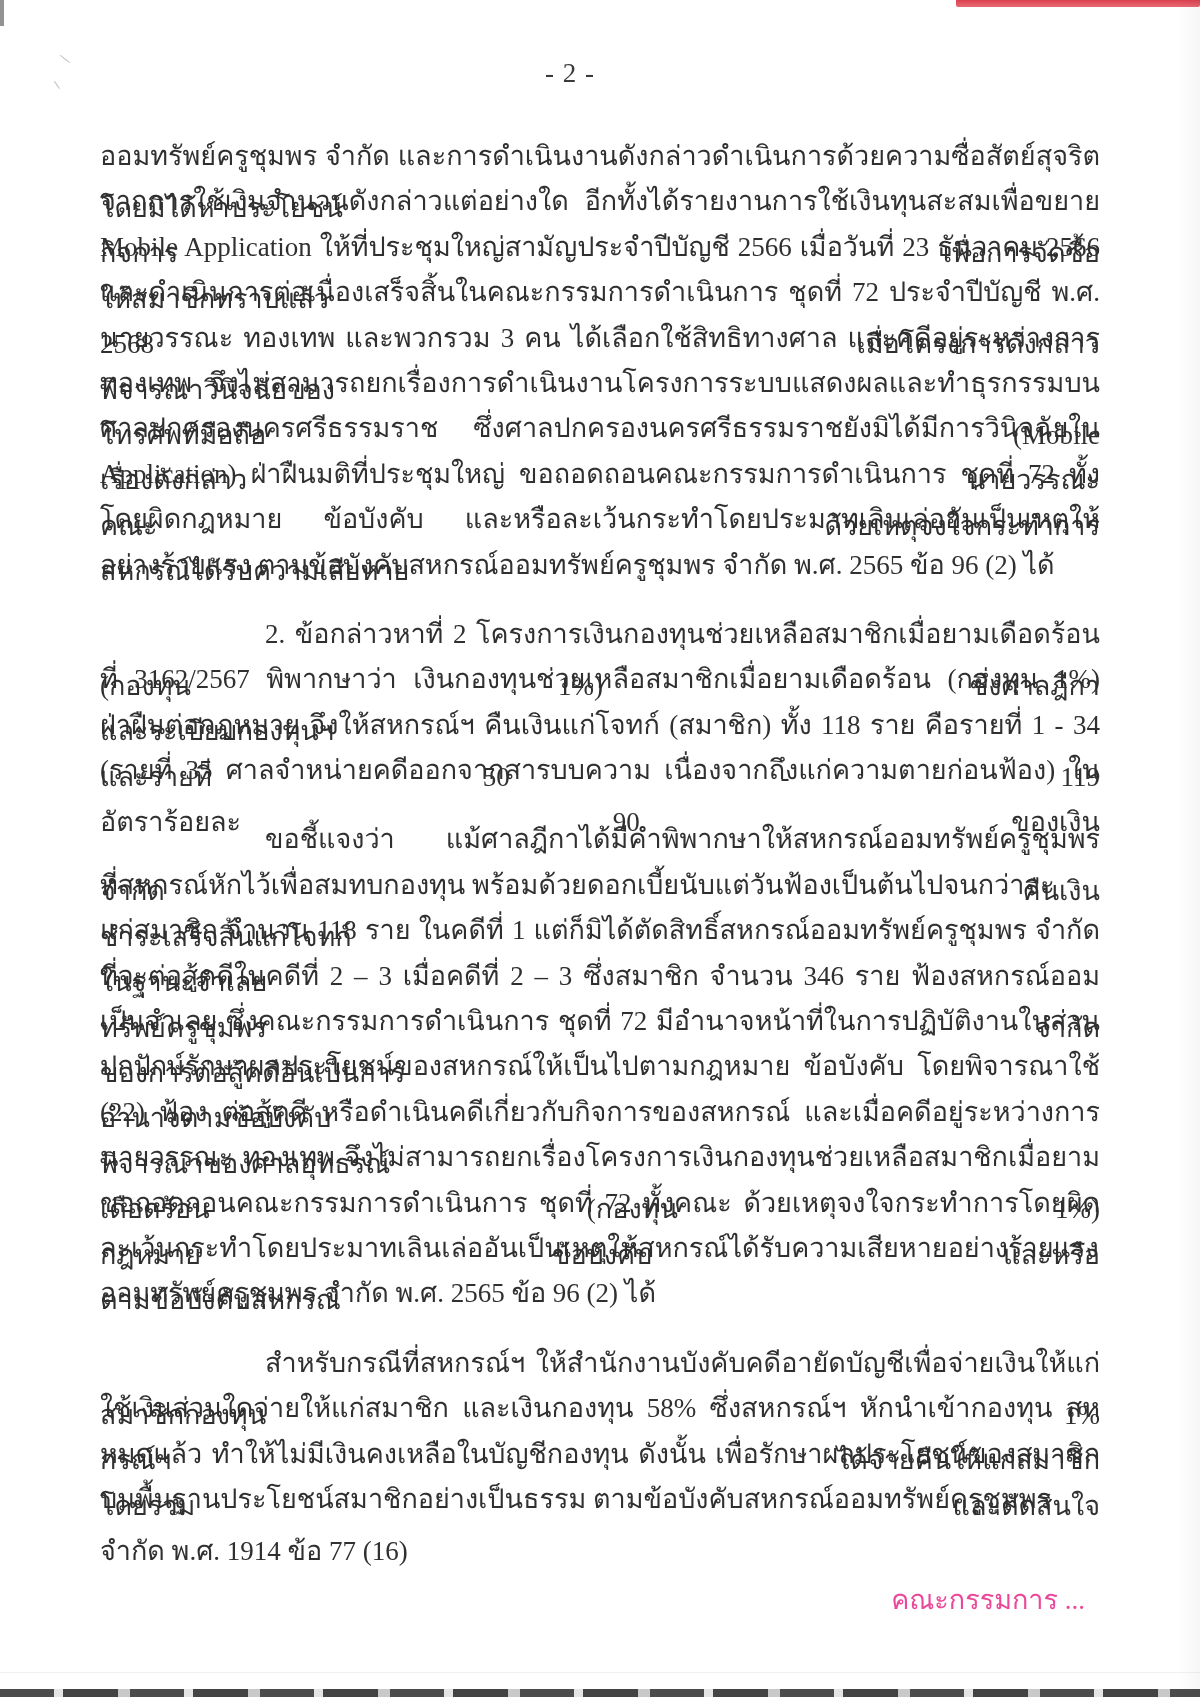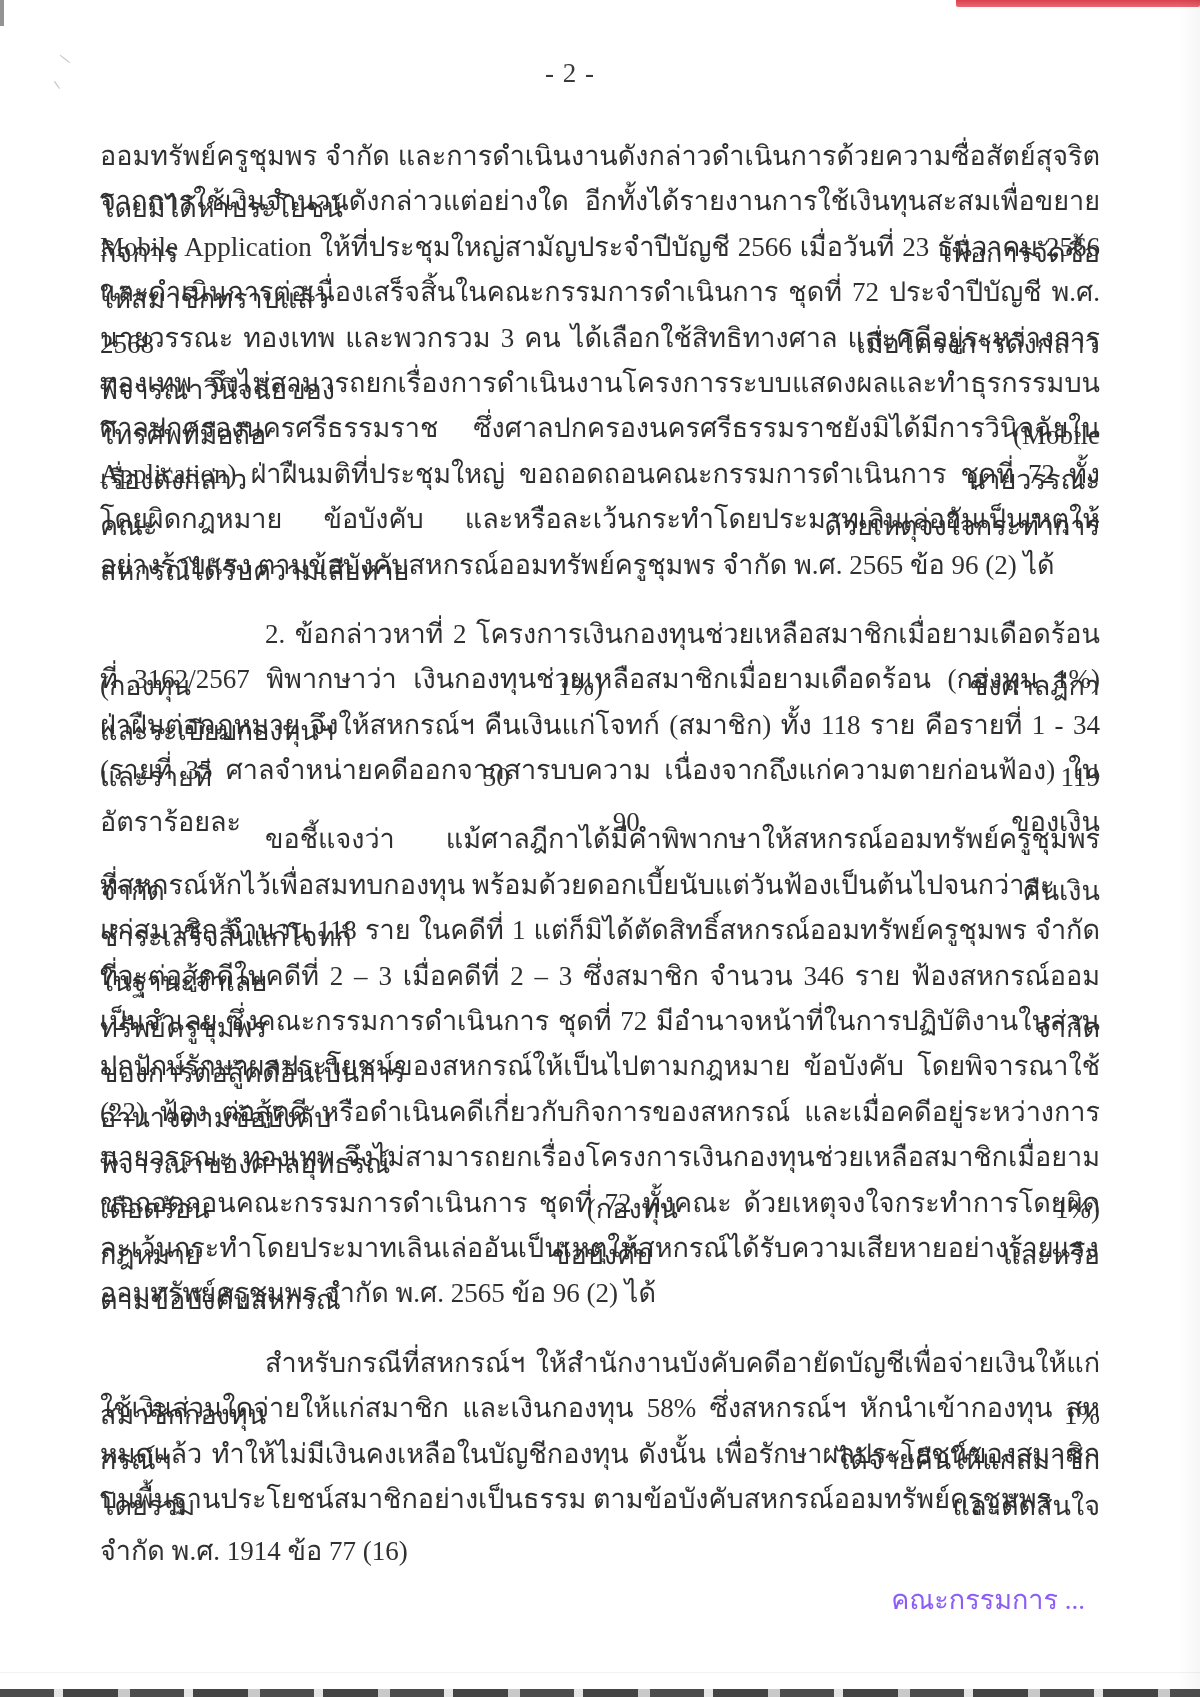--- a/index.html
+++ b/index.html
@@ -90,21 +90,21 @@
     text-align: left;
     text-align-last: left;
   }
   .line.indent { text-indent: 165px; margin-top: 24px; }
 
   .footer-catchword {
     position: absolute;
     top: 1578px;
     right: 115px;
     font-size: 27px;
-    color: #8b5cf6;
+    color: #ec4899;
   }
 
   
   .bottom-faint-line {
     position: absolute;
     top: 1672px;
     left: 0; right: 0;
     border-top: 1px solid rgba(0,0,0,0.05);
   }
 

